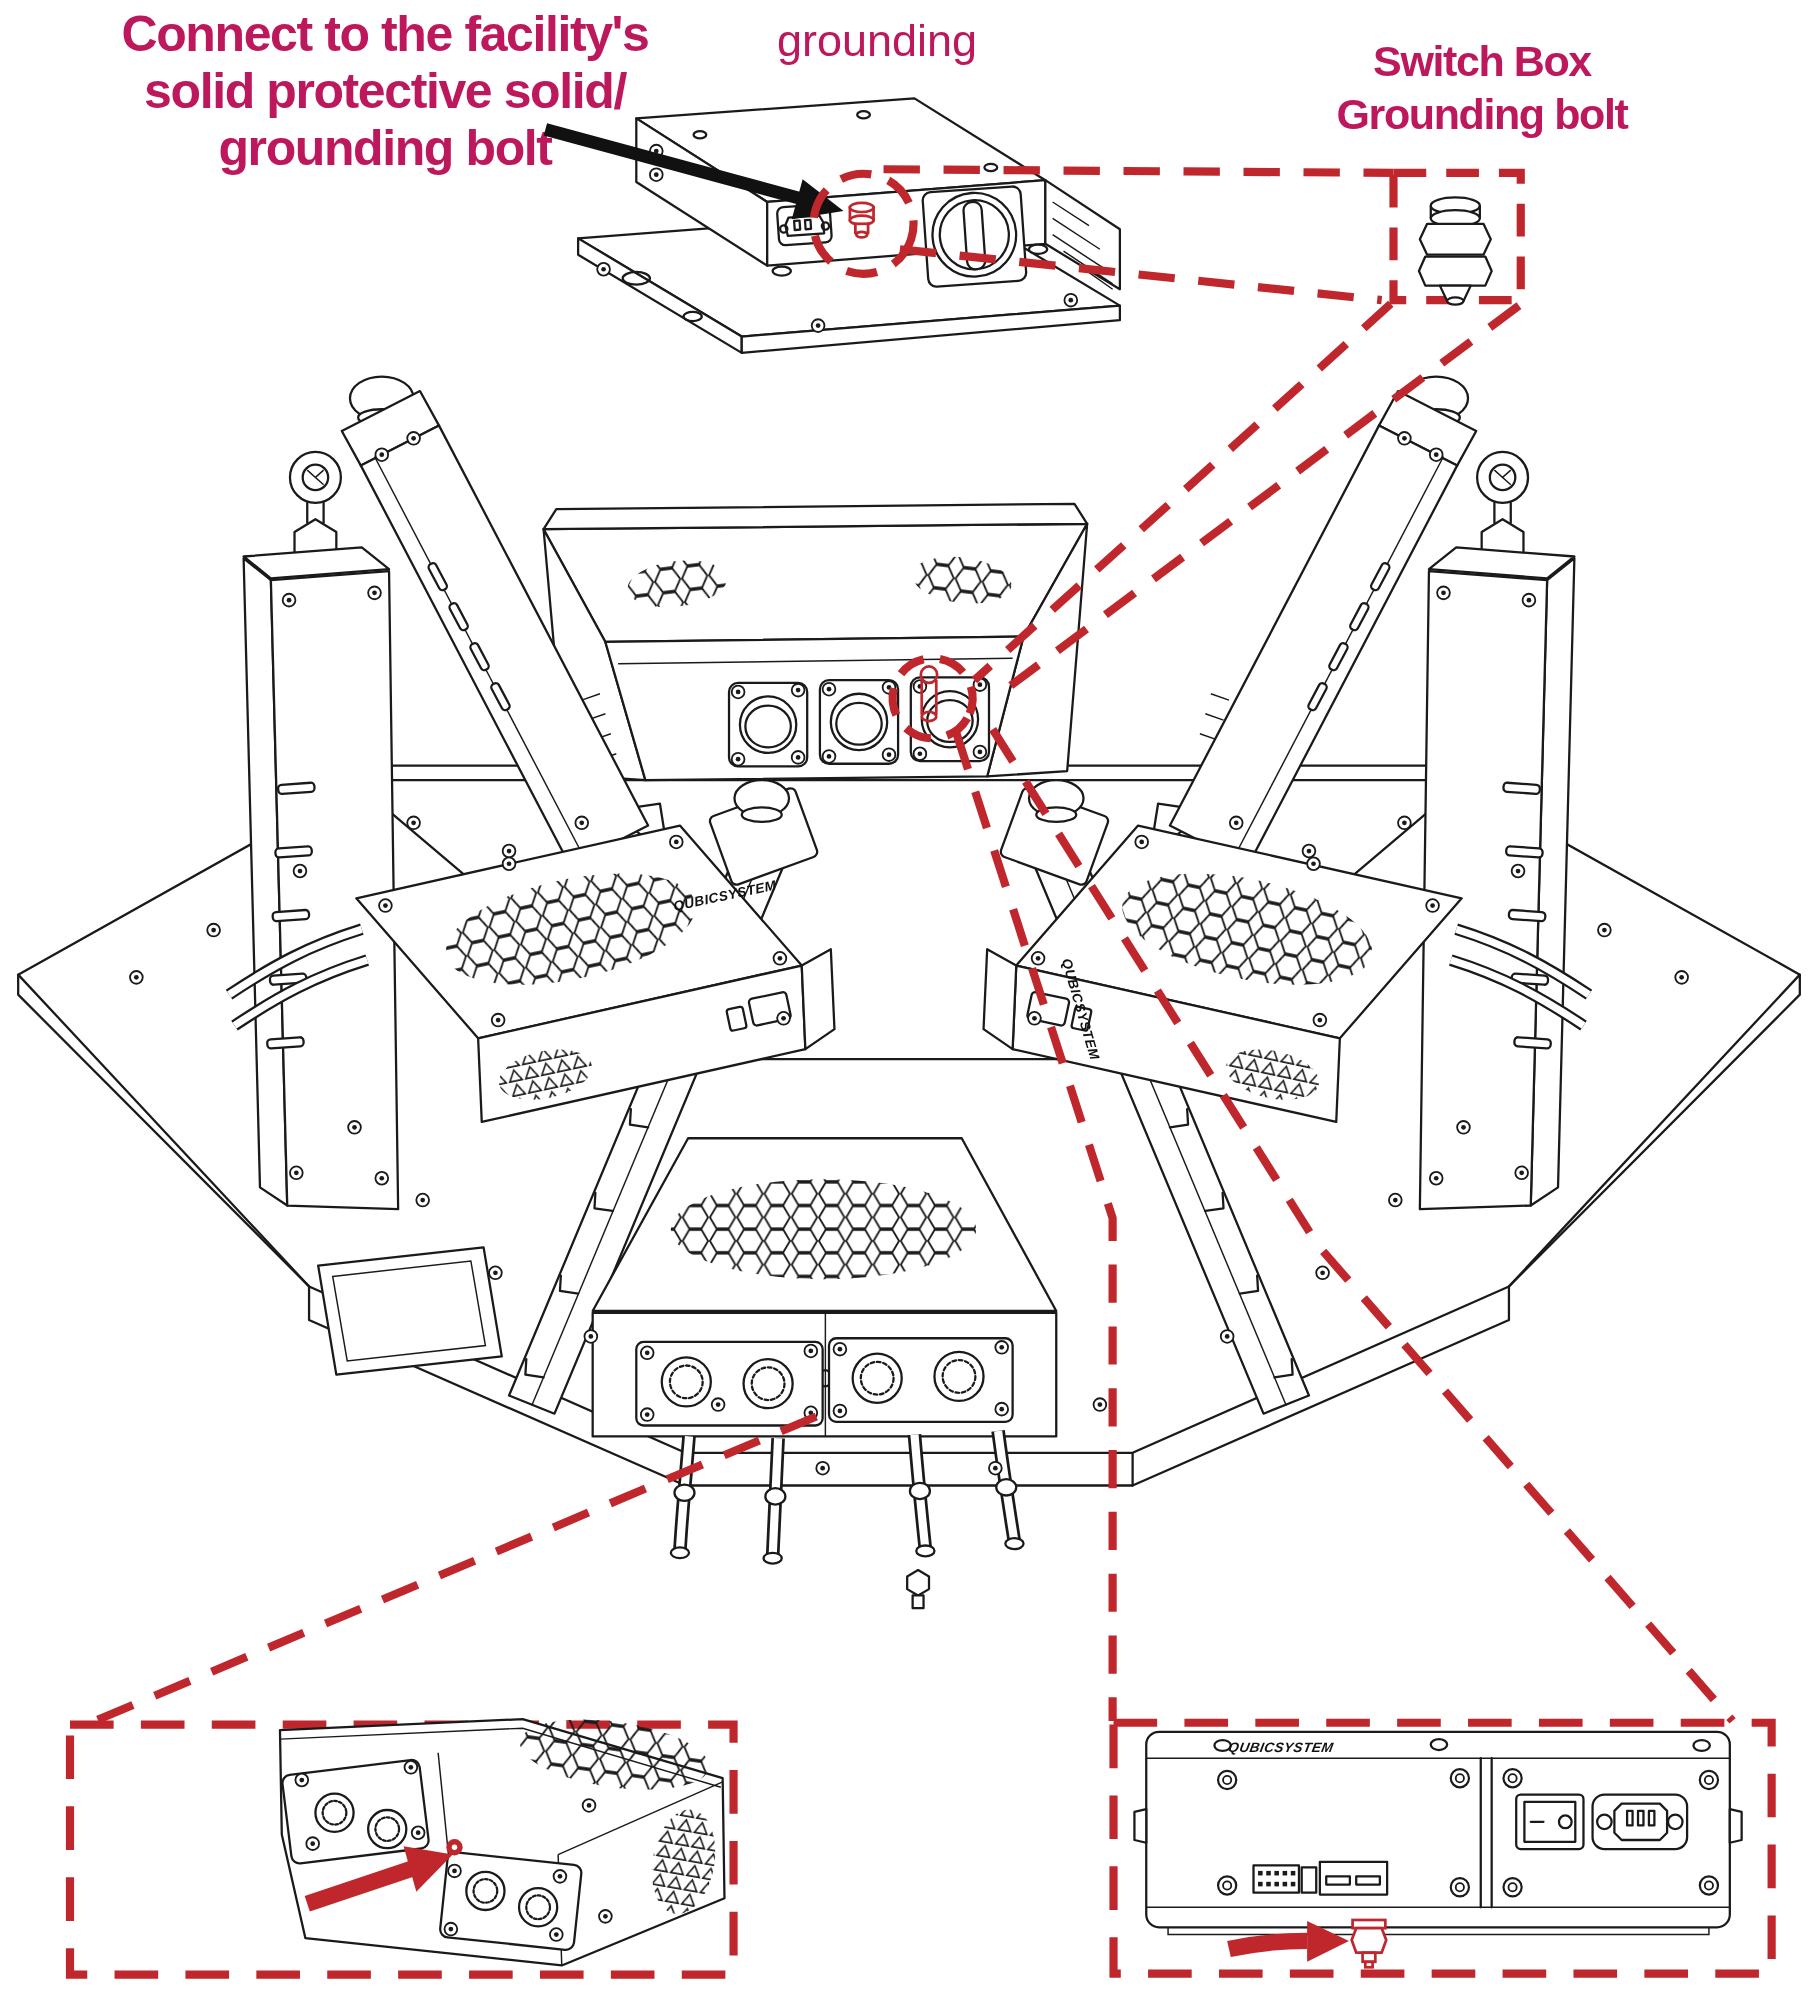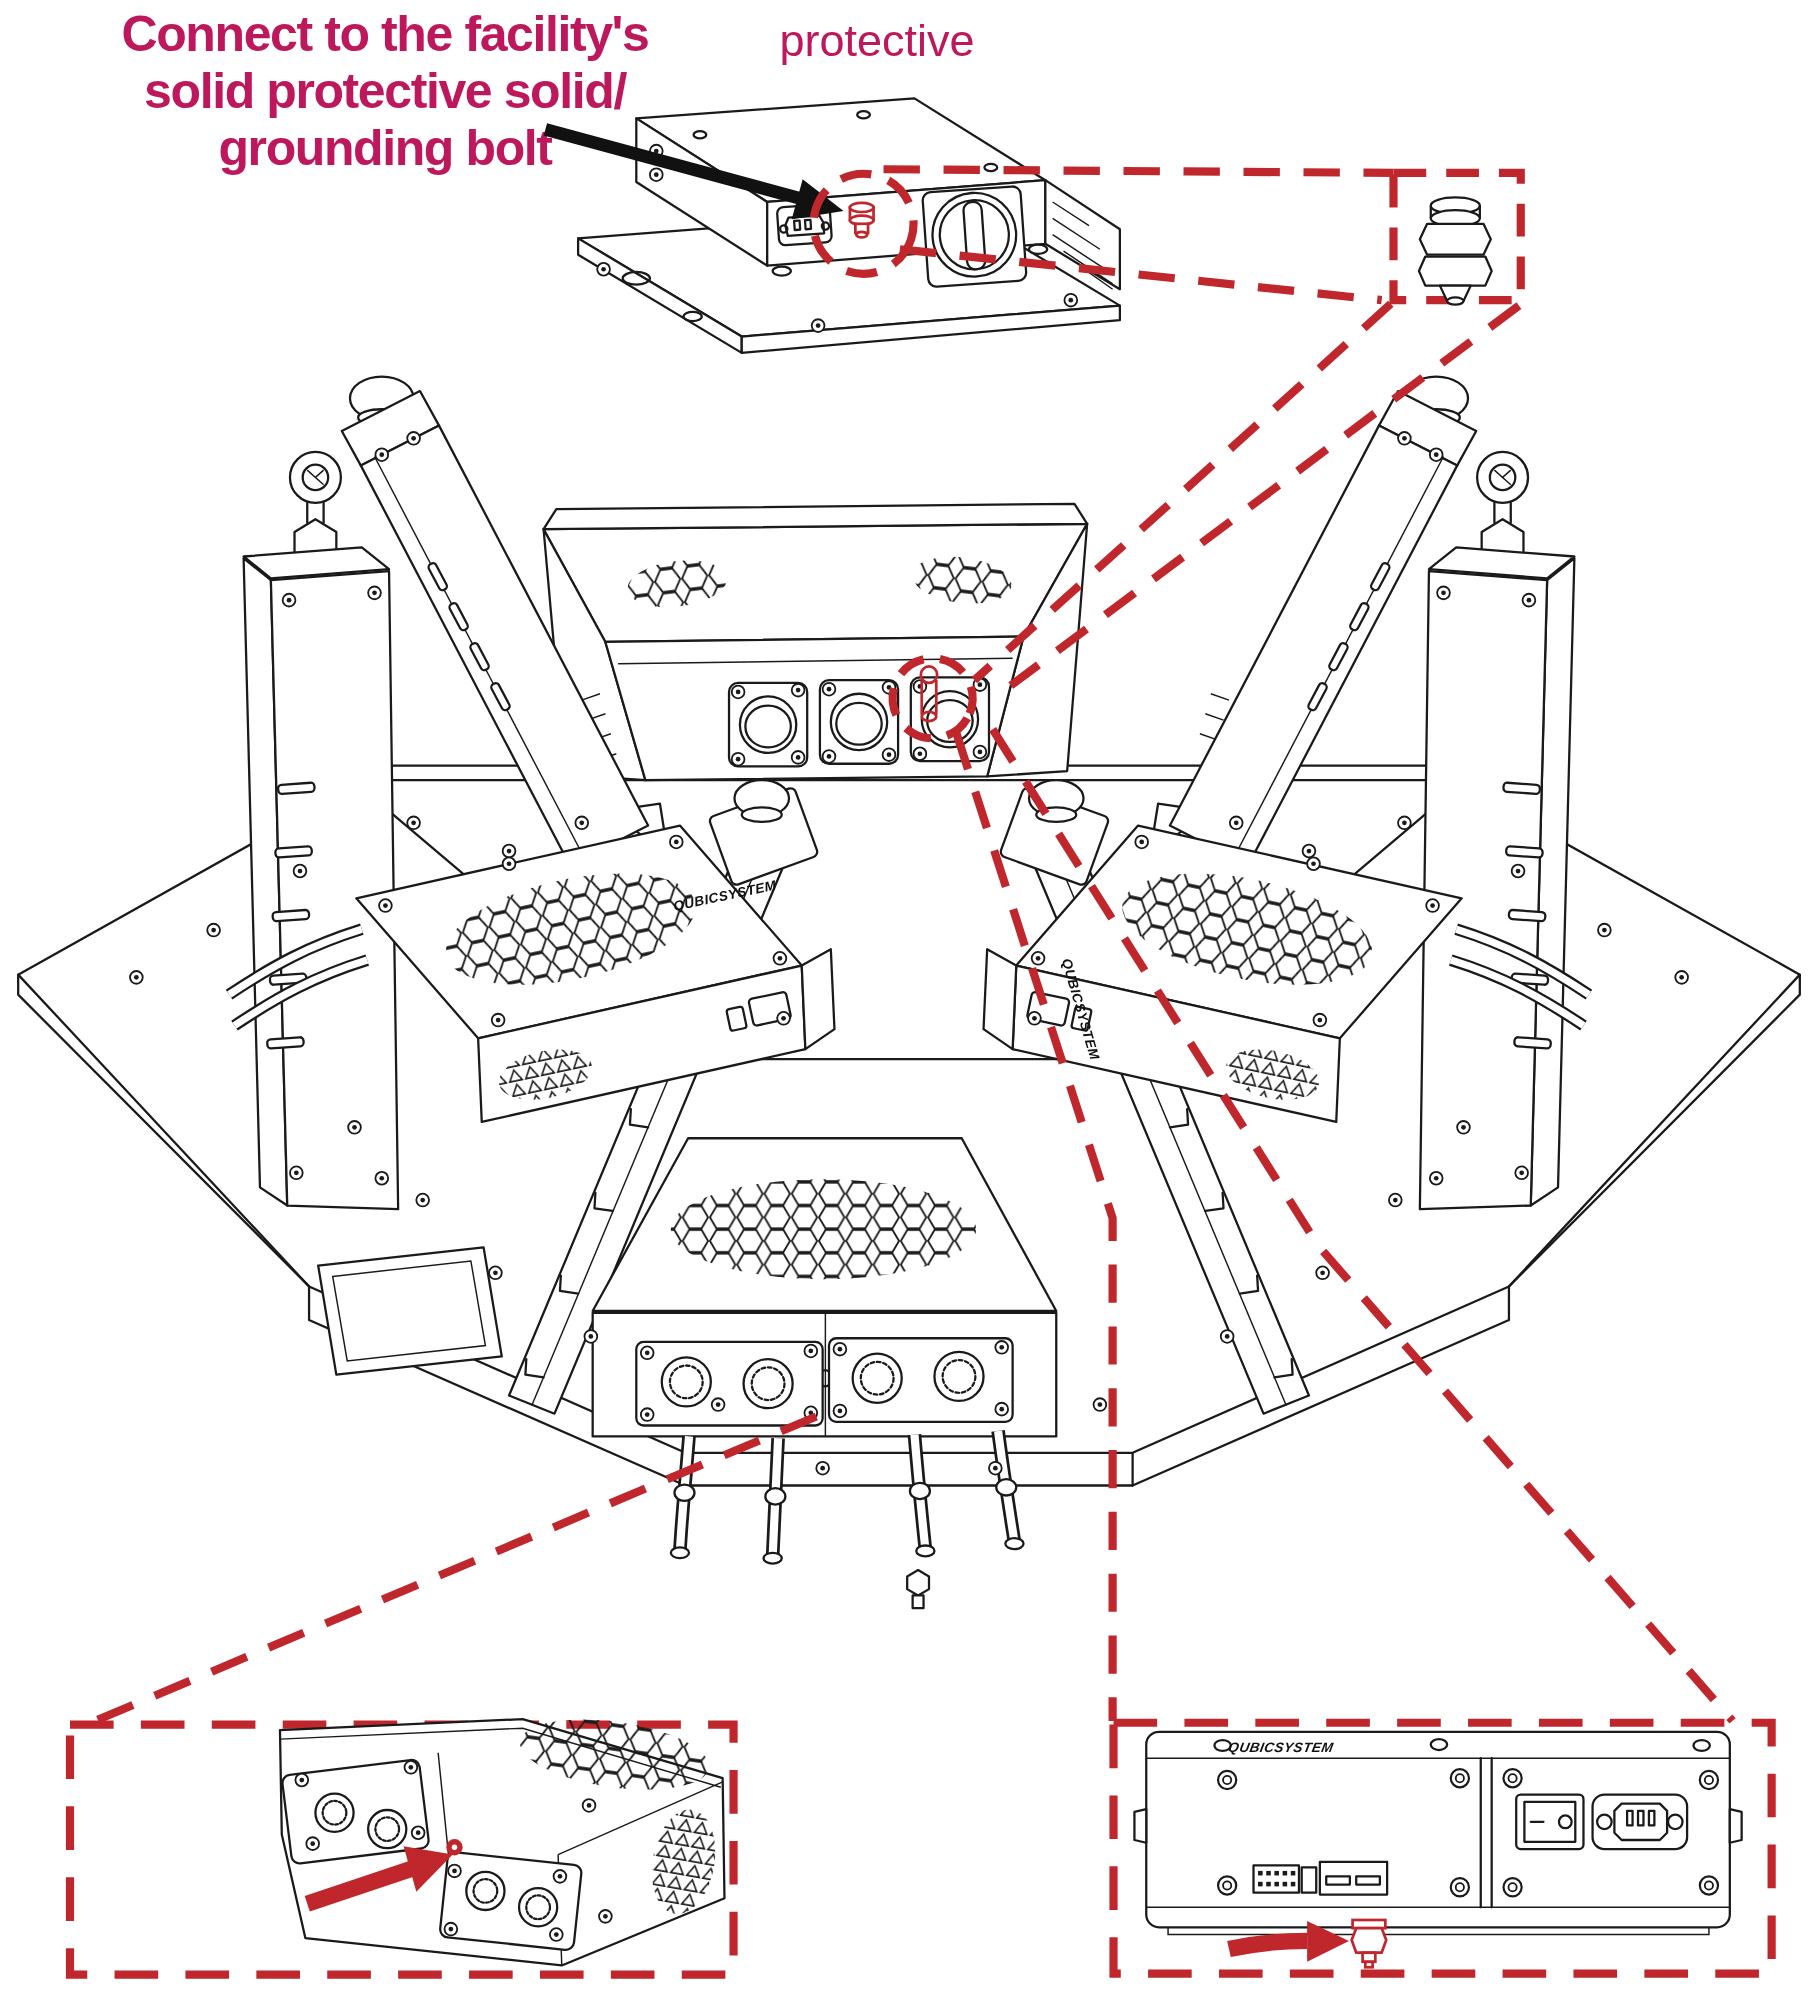--- a/index.html
+++ b/index.html
@@ -21,21 +21,25 @@
 </head>
 <body>
 
 <div id="stage">
 
   <div class="note" id="facility-note">
     <span>Connect  to the facility's</span>
     <span>solid protective solid/</span>
     <span>grounding bolt</span>
   </div>
-  <div class="note" id="frontside-caption">protective</div>
+  <div class="note" id="frontside-caption">grounding</div>
+  <div class="note" id="switchbox-note">
+    <span>Switch Box</span>
+    <span>Grounding bolt</span>
+  </div>
 
   <svg width="1818" height="2012" viewBox="0 0 2000 2213">
     <defs>
       <pattern id="hex" width="30" height="26" patternUnits="userSpaceOnUse">
         <path d="M8 1 L22 1 L29 13 L22 25 L8 25 L1 13 Z" fill="none" stroke="#1a1a1a" stroke-width="2"></path>
       </pattern>
       <pattern id="tri" width="18" height="16" patternUnits="userSpaceOnUse">
         <path d="M9 2 L16 14 L2 14 Z" fill="none" stroke="#1a1a1a" stroke-width="1.8"></path>
       </pattern>
       <g id="scr">

